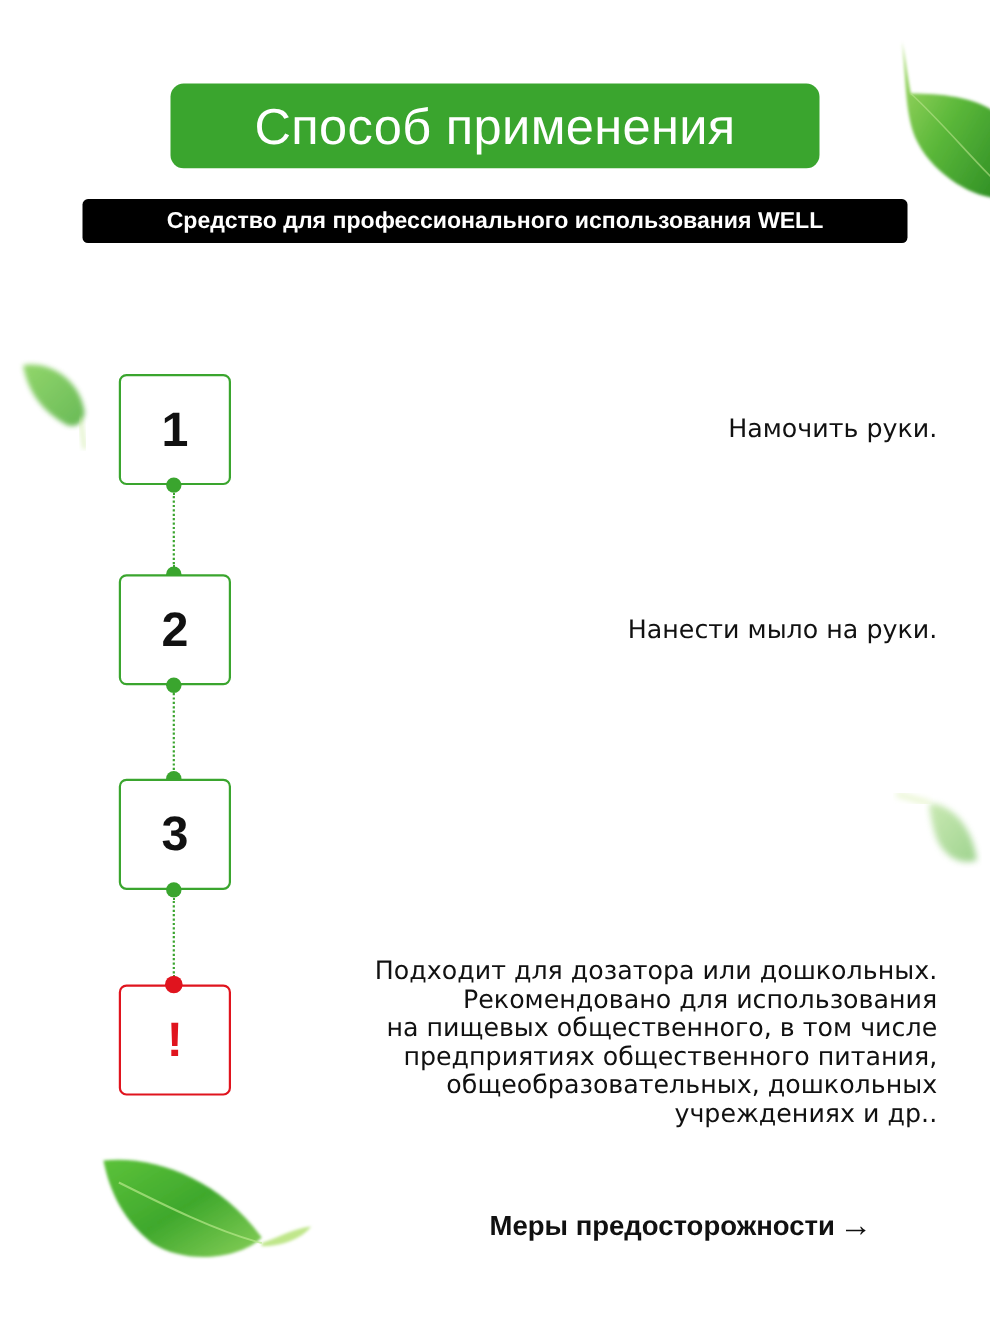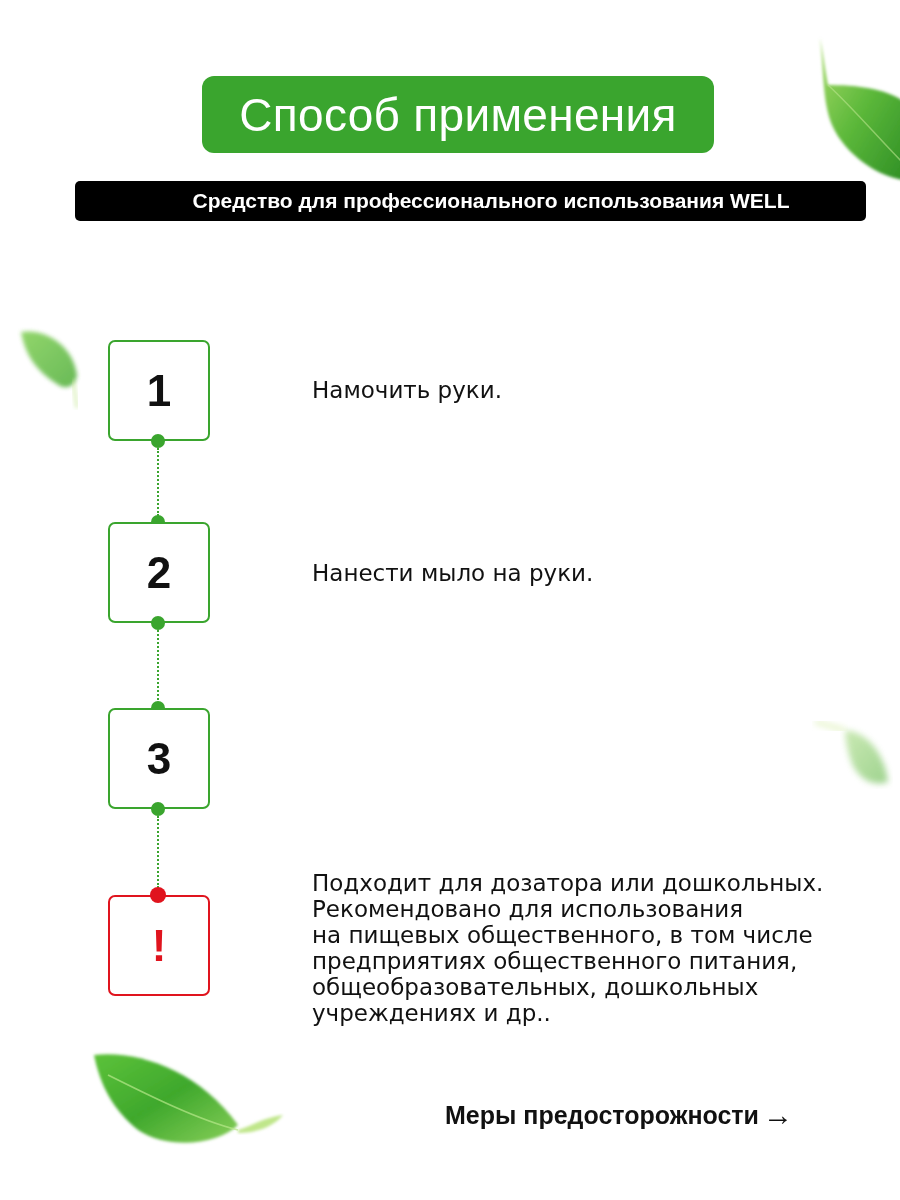--- a/index.html
+++ b/index.html
@@ -4,31 +4,31 @@
   <style>
     html, body { margin: 0; padding: 0; }
     body {
       width: 900px; height: 1200px; position: relative; overflow: hidden;
       background: #ffffff;
       font-family: "Liberation Sans", sans-serif;
       color: #111;
     }
     .leaf { position: absolute; pointer-events: none; }
     .title-box {
-      position: absolute; left: 155px; top: 76px; width: 512px; height: 77px;
+      position: absolute; left: 155px; top: 76px; width: 590px; height: 77px;
       background: #3aa52e; border-radius: 12px;
       display: flex; align-items: center; justify-content: center;
       color: #fff; font-family: "Liberation Sans", sans-serif;
-      font-size: 46px; font-weight: 500; letter-spacing: 0.3px; margin-left: 47px;
+      font-size: 46px; font-weight: 500; letter-spacing: 0.3px;
     }
     .subtitle-bar {
       position: absolute; left: 75px; top: 181px; width: 750px; height: 40px;
       background: #000; border-radius: 5px;
       display: flex; align-items: center; justify-content: center;
-      color: #fff; font-size: 21px; font-weight: bold; padding-left: 41px;
+      color: #fff; font-size: 21px; font-weight: bold;
     }
     .step-box {
       position: absolute; left: 108px; width: 98px; height: 97px;
       border: 2.5px solid #3aa52e; border-radius: 7px; background: #fff;
       display: flex; align-items: center; justify-content: center;
       font-size: 44px; font-weight: bold; color: #111;
       box-sizing: content-box;
     }
     .step-box.warn { border-color: #e0141e; color: #e0141e; }
     .dot {
@@ -36,21 +36,21 @@
       background: #3aa52e; left: 151px;
     }
     .dot.red { background: #e0141e; width: 16px; height: 16px; left: 150px; }
     .connector {
       position: absolute; left: 157px; width: 0;
       border-left: 2.5px dotted #3aa52e;
     }
     .step-text {
       position: absolute; left: 312px; width: 540px;
       font-family: "DejaVu Sans", sans-serif;
-      font-size: 23px; line-height: 26px; color: #111;
+      font-size: 23px; line-height: 26px; color: #111; text-align: right;
     }
     .footer-link {
       position: absolute; left: 445px; top: 1100px;
       font-size: 25px; font-weight: bold; color: #111;
       display: flex; align-items: center; gap: 4px;
       cursor: pointer;
     }
     .arrow { font-size: 30px; font-weight: normal; line-height: 1; }
   </style>
 </head>

